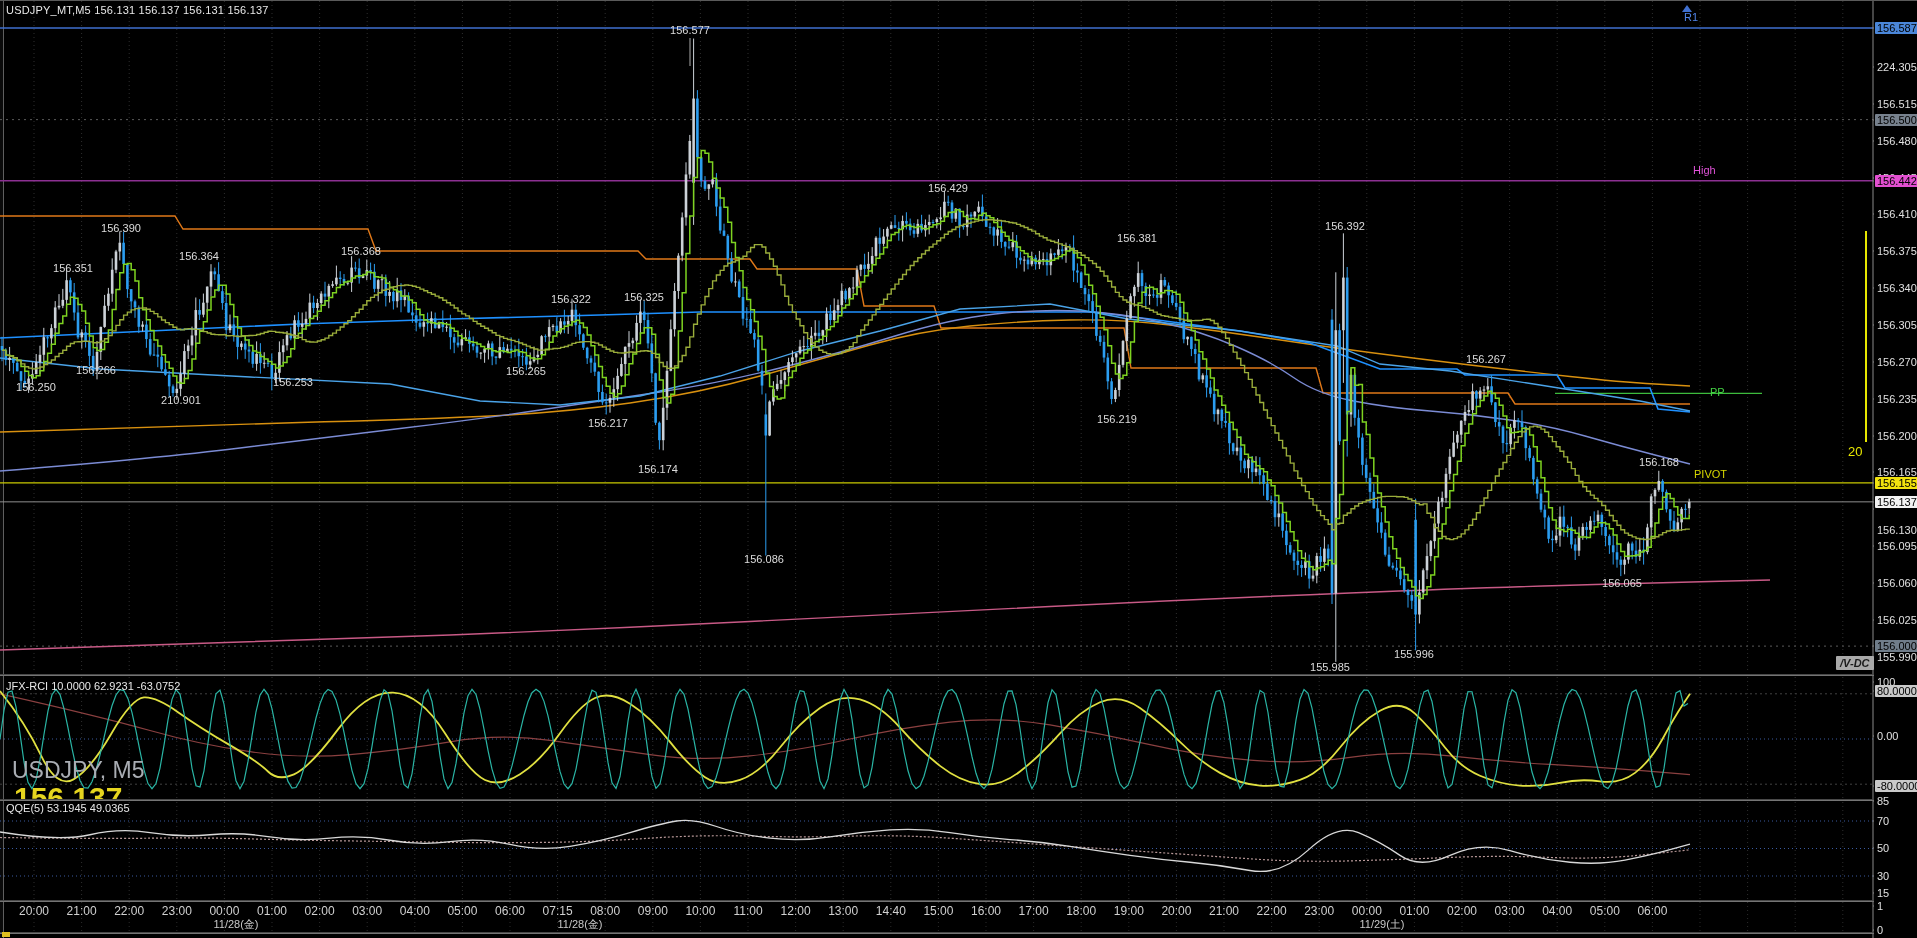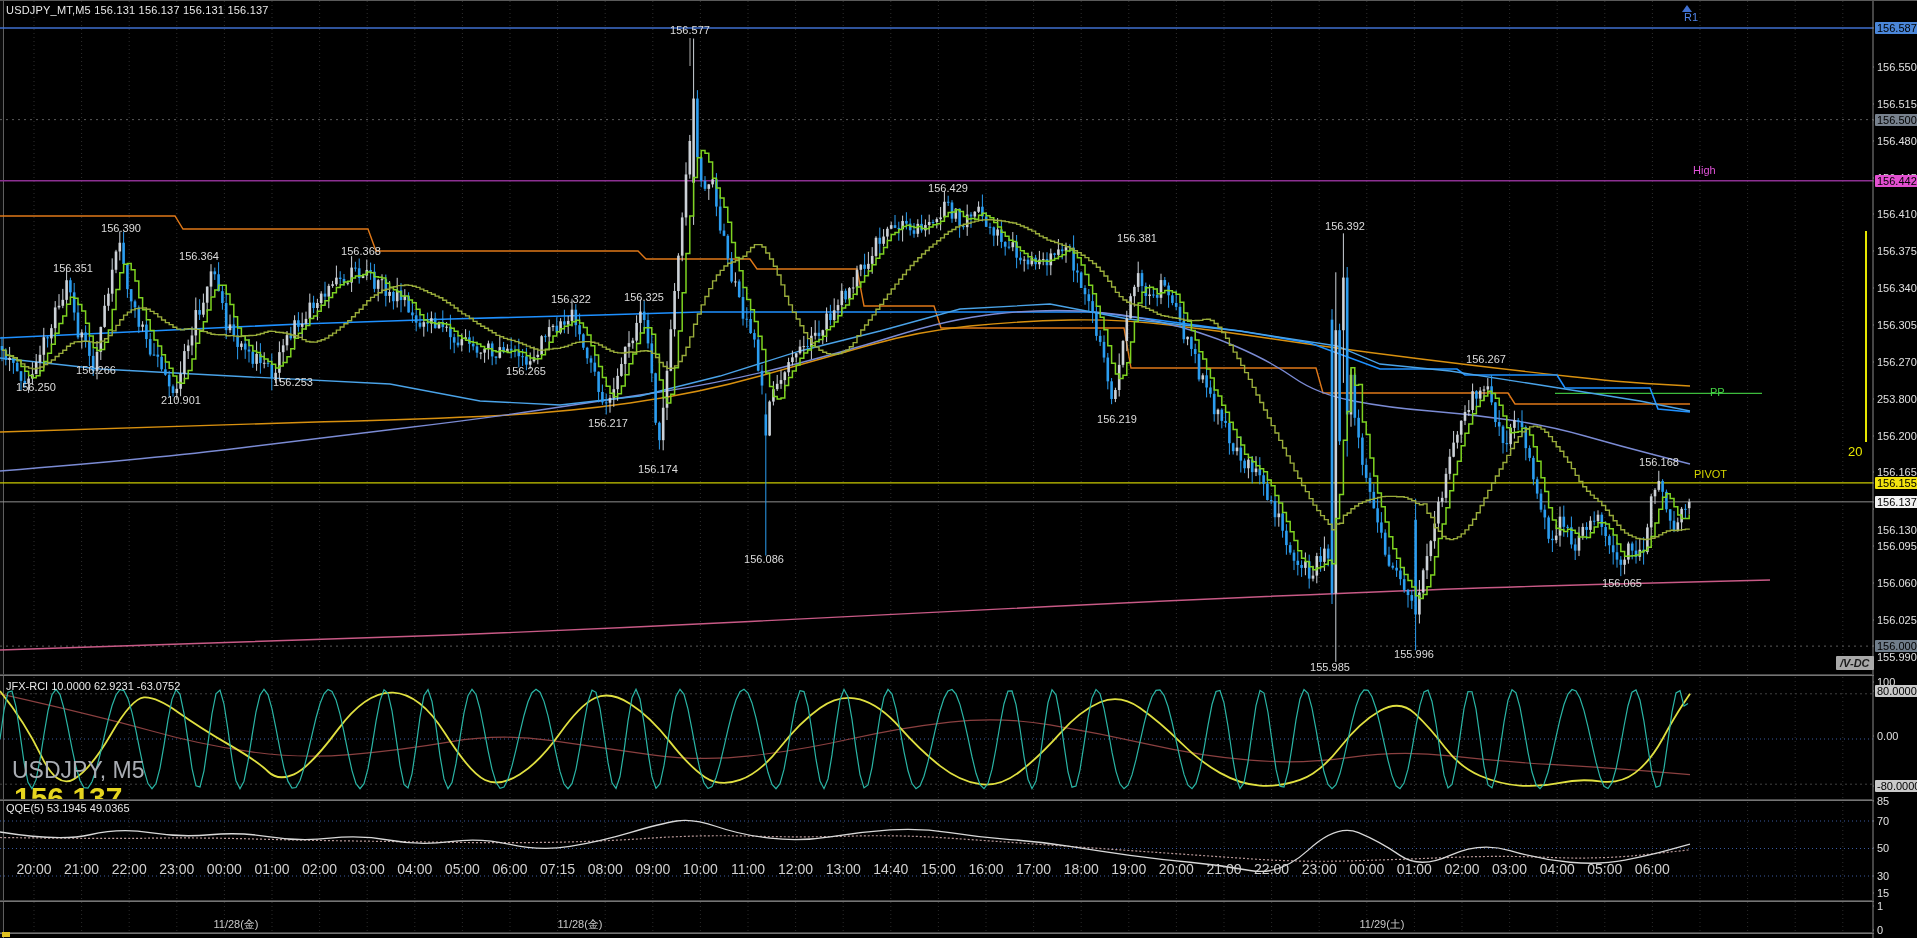--- a/index.html
+++ b/index.html
@@ -7,21 +7,21 @@
   #stage{position:relative;width:1917px;height:938px;background:#000;border-top:1px solid #5a5a5a;box-sizing:border-box;}
   .frame-left{position:absolute;left:0;top:0;width:3px;height:938px;background:#0a0a0a;border-right:1px solid #5f5f5f;}
   svg{position:absolute;left:0;top:0;}
   .lbl{position:absolute;color:#d8d8d8;font-size:11px;white-space:nowrap;}
   .ohlc-title{left:6px;top:3px;color:#e8e8e8;font-size:11px;letter-spacing:0.2px;}
   .ind-label{color:#e8e8e8;font-size:11px;}
   .annot{transform:translateX(-50%);color:#dcdcdc;font-size:11px;}
   .axis-col{position:absolute;left:1874px;top:0;width:43px;height:938px;background:#000;}
   .tick-lbl{position:absolute;left:3px;color:#e0e0e0;font-size:11px;transform:translateY(-50%);}
   .tick-tag{padding:0 2px;border-radius:1px;}
-  .time-lbl{position:absolute;transform:translateX(-50%);color:#d0d0d0;font-size:14px;top:860px;}
+  .time-lbl{position:absolute;transform:translateX(-50%);color:#d0d0d0;font-size:12px;top:903px;}
   .date-lbl{position:absolute;transform:translateX(-50%);color:#c8c8c8;font-size:11px;top:916px;}
   .sep{position:absolute;left:0;width:1917px;height:2px;background:linear-gradient(#333,#8a8a8a);}
   .watermark-sym{position:absolute;left:12px;top:756px;color:#a9adb3;font-size:23px;}
   .watermark-px{position:absolute;left:14px;top:780px;color:#e6d51f;font-size:30px;font-weight:bold;}
   .rci-clip{position:absolute;left:0;top:676px;width:1874px;height:122px;overflow:hidden;}
   .nav-tag{position:absolute;left:1836px;top:655px;background:#a9a9a9;color:#1a1a1a;font-size:11px;font-weight:bold;
     font-style:italic;padding:1px 4px;border-radius:1px;}
   .corner-box{position:absolute;left:2px;top:931px;width:8px;height:5px;background:#e0c020;}
   .tri{position:absolute;width:0;height:0;border-left:5px solid transparent;border-right:5px solid transparent;}
 </style>
@@ -1244,32 +1244,32 @@
       <div class="time-lbl" style="left: 1652.4px;">06:00</div>
       <div class="date-lbl" style="left: 236px;">11/28(金)</div>
       <div class="date-lbl" style="left: 580px;">11/28(金)</div>
       <div class="date-lbl" style="left: 1382px;">11/29(土)</div>
     </div>
   <div class="corner-box"></div>
 
   <div class="axis-col">
     <div id="axis-ticks">
         <div class="tick-lbl tick-tag" style="top: 27px; background: rgb(74, 134, 216); color: rgb(0, 0, 0); left: 1px;">156.587</div>
-        <div class="tick-lbl" style="top: 66px;">156.550</div>
+        <div class="tick-lbl" style="top: 66px;">224.305</div>
         <div class="tick-lbl" style="top: 103px;">156.515</div>
         <div class="tick-lbl tick-tag" style="top: 119px; background: rgb(119, 129, 141); color: rgb(0, 0, 0); left: 1px;">156.500</div>
         <div class="tick-lbl" style="top: 140px;">156.480</div>
         <div class="tick-lbl" style="top: 177px;">156.445</div>
         <div class="tick-lbl tick-tag" style="top: 180px; background: rgb(226, 79, 208); color: rgb(0, 0, 0); left: 1px;">156.442</div>
         <div class="tick-lbl" style="top: 213px;">156.410</div>
         <div class="tick-lbl" style="top: 250px;">156.375</div>
         <div class="tick-lbl" style="top: 287px;">156.340</div>
         <div class="tick-lbl" style="top: 324px;">156.305</div>
         <div class="tick-lbl" style="top: 361px;">156.270</div>
-        <div class="tick-lbl" style="top: 398px;">253.800</div>
+        <div class="tick-lbl" style="top: 398px;">156.235</div>
         <div class="tick-lbl" style="top: 435px;">156.200</div>
         <div class="tick-lbl" style="top: 471px;">156.165</div>
         <div class="tick-lbl tick-tag" style="top: 482px; background: rgb(242, 227, 14); color: rgb(0, 0, 0); left: 1px;">156.155</div>
         <div class="tick-lbl tick-tag" style="top: 501px; background: rgb(242, 242, 242); color: rgb(0, 0, 0); left: 1px;">156.137</div>
         <div class="tick-lbl" style="top: 508px; margin-top: 21px;">156.130</div>
         <div class="tick-lbl" style="top: 545px;">156.095</div>
         <div class="tick-lbl" style="top: 582px;">156.060</div>
         <div class="tick-lbl" style="top: 619px;">156.025</div>
         <div class="tick-lbl tick-tag" style="top: 645px; background: rgb(112, 125, 138); color: rgb(0, 0, 0); left: 1px;">156.000</div>
         <div class="tick-lbl" style="top: 656px;">155.990</div>

